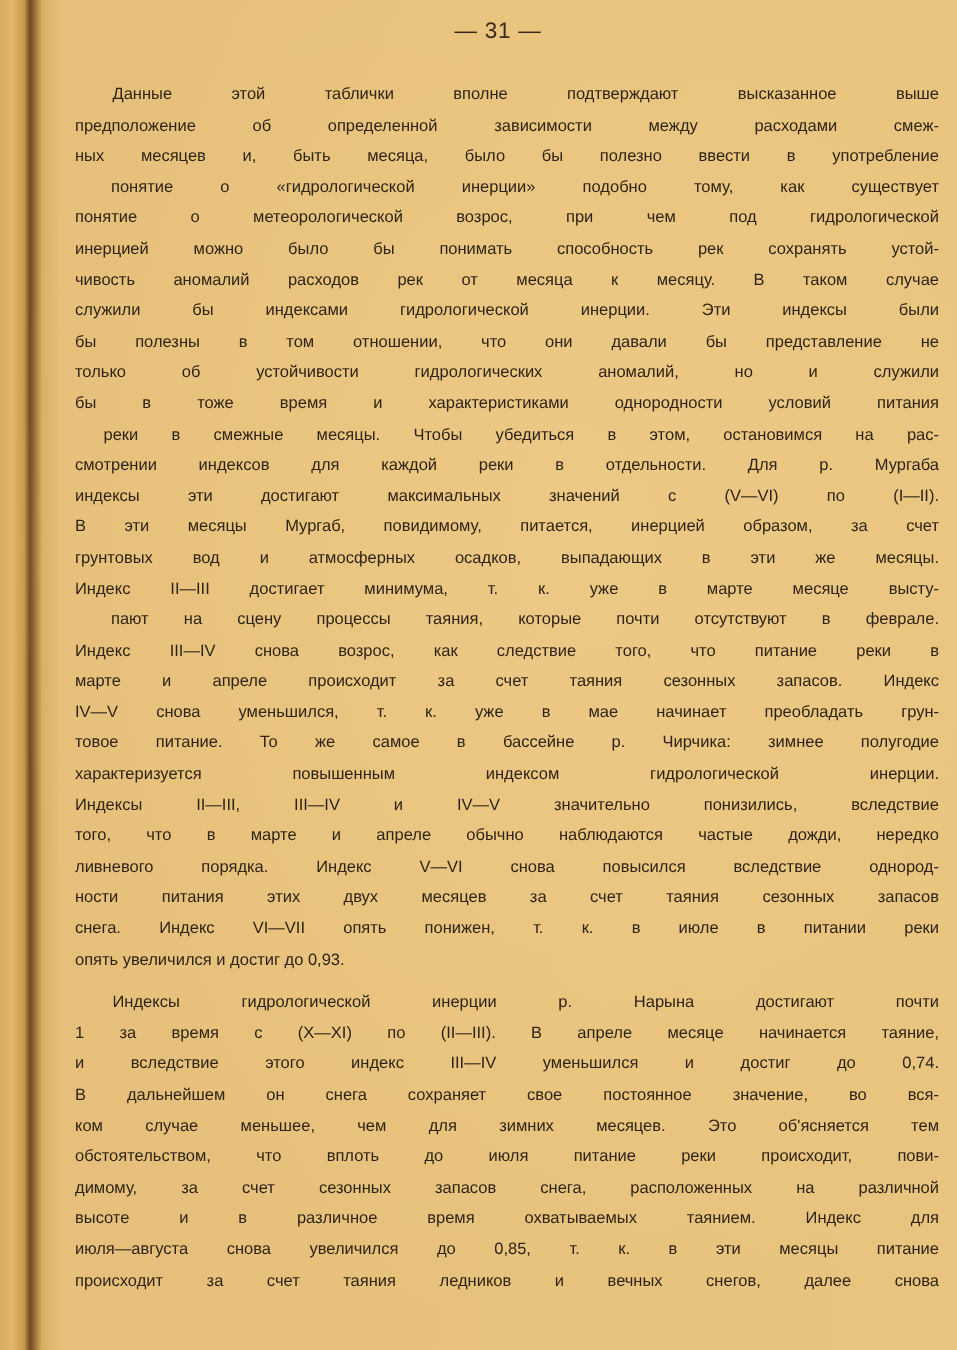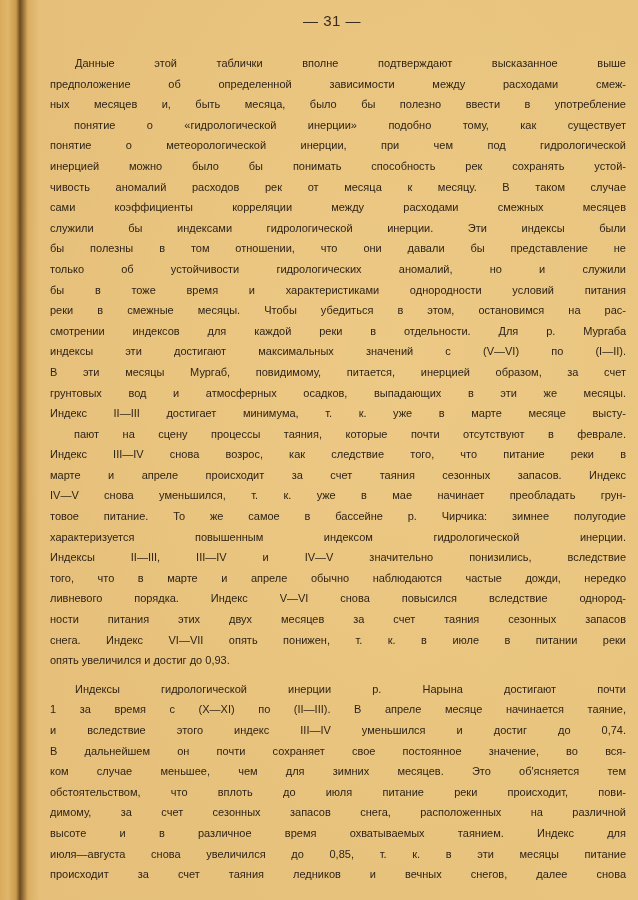--- a/index.html
+++ b/index.html
@@ -43,29 +43,28 @@
 
 <div class="page">
   <div class="page-number">— 31 —</div>
   <div class="text">
 
     <div>
       <div class="line indent"><span style="white-space: nowrap; word-spacing: 0px;">Данные этой таблички вполне подтверждают высказанное выше</span></div>
       <div class="line"><span style="white-space: nowrap; word-spacing: 0px;">предположение об определенной зависимости между расходами смеж-</span></div>
       <div class="line"><span style="white-space: nowrap; word-spacing: 0px;">ных месяцев и, быть месяца, было бы полезно ввести в употребление</span></div>
       <div class="line"><span style="white-space: nowrap; word-spacing: 0px; margin-left: 24px;">понятие о «гидрологической инерции» подобно тому, как существует</span></div>
-      <div class="line"><span style="white-space: nowrap; word-spacing: 0px;">понятие о метеорологической инерции, при чем под гидрологической</span></div>
+      <div class="line"><span style="white-space: nowrap; word-spacing: 0px;">понятие о метеорологической возрос, при чем под гидрологической</span></div>
       <div class="line"><span style="white-space: nowrap; word-spacing: 0px;">инерцией можно было бы понимать способность рек сохранять устой-</span></div>
       <div class="line"><span style="white-space: nowrap; word-spacing: 0px;">чивость аномалий расходов рек от месяца к месяцу. В таком случае</span></div>
-      <div class="line"><span style="white-space: nowrap; word-spacing: 0px;">сами коэффициенты корреляции между расходами смежных месяцев</span></div>
       <div class="line"><span style="white-space: nowrap; word-spacing: 0px;">служили бы индексами гидрологической инерции. Эти индексы были</span></div>
       <div class="line"><span style="white-space: nowrap; word-spacing: 0px;">бы полезны в том отношении, что они давали бы представление не</span></div>
       <div class="line"><span style="white-space: nowrap; word-spacing: 0px; margin-top: 12px;">только об устойчивости гидрологических аномалий, но и служили</span></div>
       <div class="line"><span style="white-space: nowrap; word-spacing: 0px;">бы в тоже время и характеристиками однородности условий питания</span></div>
-      <div class="line"><span style="white-space: nowrap; word-spacing: 0px;">реки в смежные месяцы. Чтобы убедиться в этом, остановимся на рас-</span></div>
+      <div class="line"><span style="white-space: nowrap; word-spacing: 0px; margin-left: 19px;">реки в смежные месяцы. Чтобы убедиться в этом, остановимся на рас-</span></div>
       <div class="line"><span style="white-space: nowrap; word-spacing: 0px;">смотрении индексов для каждой реки в отдельности. Для р. Мургаба</span></div>
       <div class="line"><span style="white-space: nowrap; word-spacing: 0px;">индексы эти достигают максимальных значений с (V—VI) по (I—II).</span></div>
       <div class="line"><span style="white-space: nowrap; word-spacing: 0px;">В эти месяцы Мургаб, повидимому, питается, инерцией образом, за счет</span></div>
       <div class="line"><span style="white-space: nowrap; word-spacing: 0px;">грунтовых вод и атмосферных осадков, выпадающих в эти же месяцы.</span></div>
       <div class="line"><span style="white-space: nowrap; word-spacing: 0px;">Индекс II—III достигает минимума, т. к. уже в марте месяце высту-</span></div>
       <div class="line"><span style="white-space: nowrap; word-spacing: 0px; margin-left: 24px;">пают на сцену процессы таяния, которые почти отсутствуют в феврале.</span></div>
       <div class="line"><span style="white-space: nowrap; word-spacing: 0px;">Индекс III—IV снова возрос, как следствие того, что питание реки в</span></div>
       <div class="line"><span style="white-space: nowrap; word-spacing: 0px;">марте и апреле происходит за счет таяния сезонных запасов. Индекс</span></div>
       <div class="line"><span style="white-space: nowrap; word-spacing: 0px;">IV—V снова уменьшился, т. к. уже в мае начинает преобладать грун-</span></div>
       <div class="line"><span style="white-space: nowrap; word-spacing: 0px;">товое питание. То же самое в бассейне р. Чирчика: зимнее полугодие</span></div>
@@ -76,21 +75,21 @@
       <div class="line"><span style="white-space: nowrap; word-spacing: 0px;">ности питания этих двух месяцев за счет таяния сезонных запасов</span></div>
       <div class="line"><span style="white-space: nowrap; word-spacing: 0px;">снега. Индекс VI—VII опять понижен, т. к. в июле в питании реки</span></div>
       <div class="line last"><span style="white-space: nowrap;">опять увеличился и достиг до 0,93.</span></div>
     </div>
     <div class="para-gap"></div>
 
     <div>
       <div class="line indent"><span style="white-space: nowrap; word-spacing: 0px;">Индексы гидрологической инерции р. Нарына достигают почти</span></div>
       <div class="line"><span style="white-space: nowrap; word-spacing: 0px;">1 за время с (X—XI) по (II—III). В апреле месяце начинается таяние,</span></div>
       <div class="line"><span style="white-space: nowrap; word-spacing: 0px;">и вследствие этого индекс III—IV уменьшился и достиг до 0,74.</span></div>
-      <div class="line"><span style="white-space: nowrap; word-spacing: 0px;">В дальнейшем он почти сохраняет свое постоянное значение, во вся-</span></div>
+      <div class="line"><span style="white-space: nowrap; word-spacing: 0px;">В дальнейшем он снега сохраняет свое постоянное значение, во вся-</span></div>
       <div class="line"><span style="white-space: nowrap; word-spacing: 0px;">ком случае меньшее, чем для зимних месяцев. Это об'ясняется тем</span></div>
       <div class="line"><span style="white-space: nowrap; word-spacing: 0px;">обстоятельством, что вплоть до июля питание реки происходит, пови-</span></div>
       <div class="line"><span style="white-space: nowrap; word-spacing: 0px;">димому, за счет сезонных запасов снега, расположенных на различной</span></div>
       <div class="line"><span style="white-space: nowrap; word-spacing: 0px;">высоте и в различное время охватываемых таянием. Индекс для</span></div>
       <div class="line"><span style="white-space: nowrap; word-spacing: 0px;">июля—августа снова увеличился до 0,85, т. к. в эти месяцы питание</span></div>
       <div class="line"><span style="white-space: nowrap; word-spacing: 0px;">происходит за счет таяния ледников и вечных снегов, далее снова</span></div>
 
     </div>
 
   </div>

